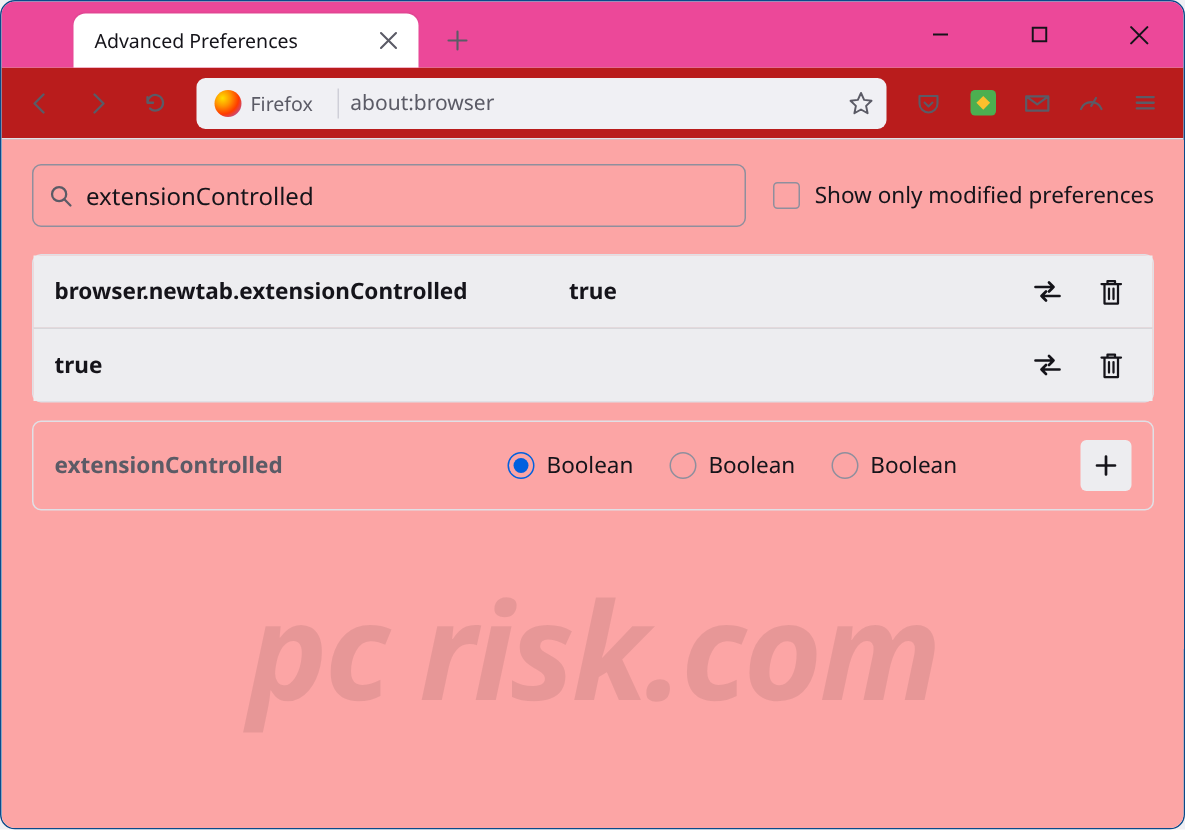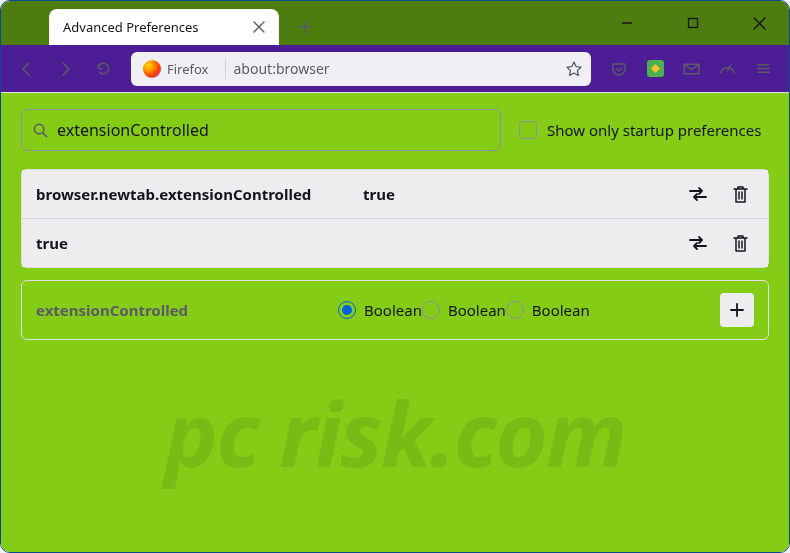--- a/index.html
+++ b/index.html
@@ -18,21 +18,21 @@
     background: #fff;
     border: 1px solid #0a4a8a;
     border-radius: 10px;
     overflow: hidden;
     display: flex;
     flex-direction: column;
   }
   
   .titlebar {
     height: 44px;
-    background: #4d7c0f;
+    background: #ec4899;
     display: flex;
     align-items: flex-end;
     position: relative;
   }
   .tabstrip {
     display: flex;
     align-items: flex-end;
     padding-left: 48px;
     height: 44px;
   }
@@ -78,21 +78,21 @@
     gap: 22px;
   }
   .winctrl {
     width: 44px; height: 32px;
     display: flex; align-items: center; justify-content: center;
     color: #15141a;
   }
   
   .toolbar {
     height: 48px;
-    background: #4c1d95;
+    background: #b91c1c;
     display: flex;
     align-items: center;
     padding: 0 10px;
     gap: 6px;
     border-bottom: 1px solid #e0e0e6;
   }
   .nav-btn {
     width: 32px; height: 32px;
     display: flex; align-items: center; justify-content: center;
     border-radius: 6px;
@@ -156,21 +156,21 @@
     background: #4caf50;
     border-radius: 3px;
     display: flex;
     align-items: center;
     justify-content: center;
     color: #fff;
   }
   
   .content {
     flex: 1;
-    background: #84cc16;
+    background: #fca5a5;
     padding: 16px 20px;
     overflow: auto;
     position: relative;
   }
   .search-row {
     display: flex;
     align-items: center;
     gap: 18px;
     margin-bottom: 18px;
   }
@@ -213,21 +213,21 @@
     margin-bottom: 12px;
   }
   .pref-row {
     display: flex;
     align-items: center;
     padding: 10px 14px;
     background: #ededf0;
     font-size: 15px;
     font-weight: 700;
     color: #15141a;
-    gap: 12px;
+    gap: 28px;
     min-height: 44px;
   }
   .pref-row + .pref-row {
     border-top: 1px solid #d7d7db;
   }
   .pref-name {
     flex: 0 0 315px;
     word-break: break-word;
     line-height: 1.25;
   }
@@ -254,20 +254,21 @@
     font-size: 15px;
     gap: 12px;
   }
   .add-name {
     flex: 0 0 290px;
     font-weight: 700;
     color: #5b5b66;
   }
   .radios {
     display: flex;
+    gap: 24px;
     align-items: center;
     flex: 1;
   }
   .radio-item {
     display: flex;
     align-items: center;
     gap: 8px;
     color: #15141a;
   }
   .radio {
@@ -423,21 +424,21 @@
         <span>
           <svg width="17" height="17" viewBox="0 0 18 18">
               <circle cx="7.5" cy="7.5" r="5" fill="none" stroke="#5b5b66" stroke-width="1.6"></circle>
               <path d="M11.5 11.5 L15.5 15.5" stroke="#5b5b66" stroke-width="1.6" stroke-linecap="round"></path>
             </svg>
         </span>
         <input type="text" value="extensionControlled" style="">
       </div>
       <label class="checkbox-wrap">
         <span class="chk"></span>
-        <span>Show only startup preferences</span>
+        <span>Show only modified preferences</span>
       </label>
     </div>
 
     <div class="prefs">
       <div class="pref-row">
         <div class="pref-name">browser.newtab.extensionControlled</div>
         <div class="pref-value">true</div>
         <div class="pref-actions">
           <span class="icon-btn">
             <svg width="22" height="18" viewBox="0 0 22 18">

